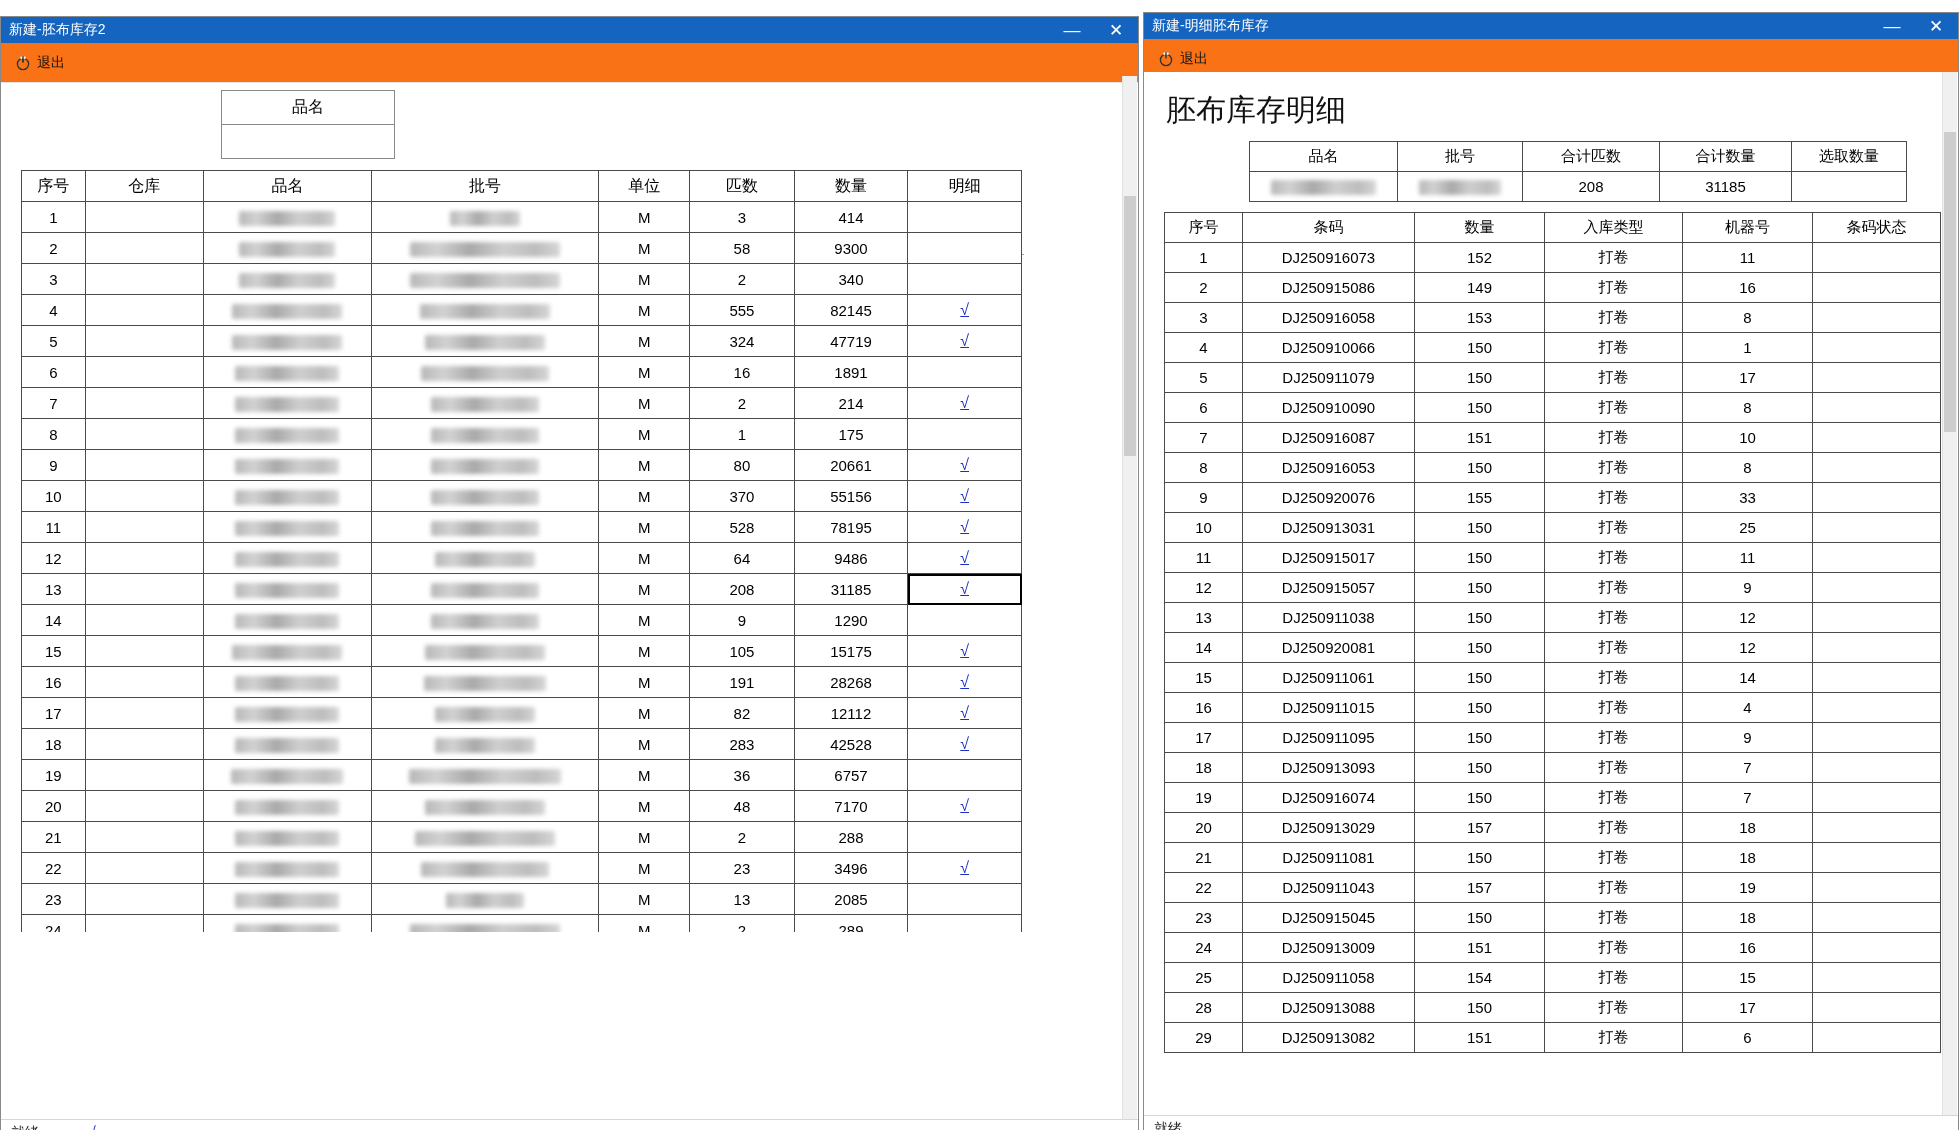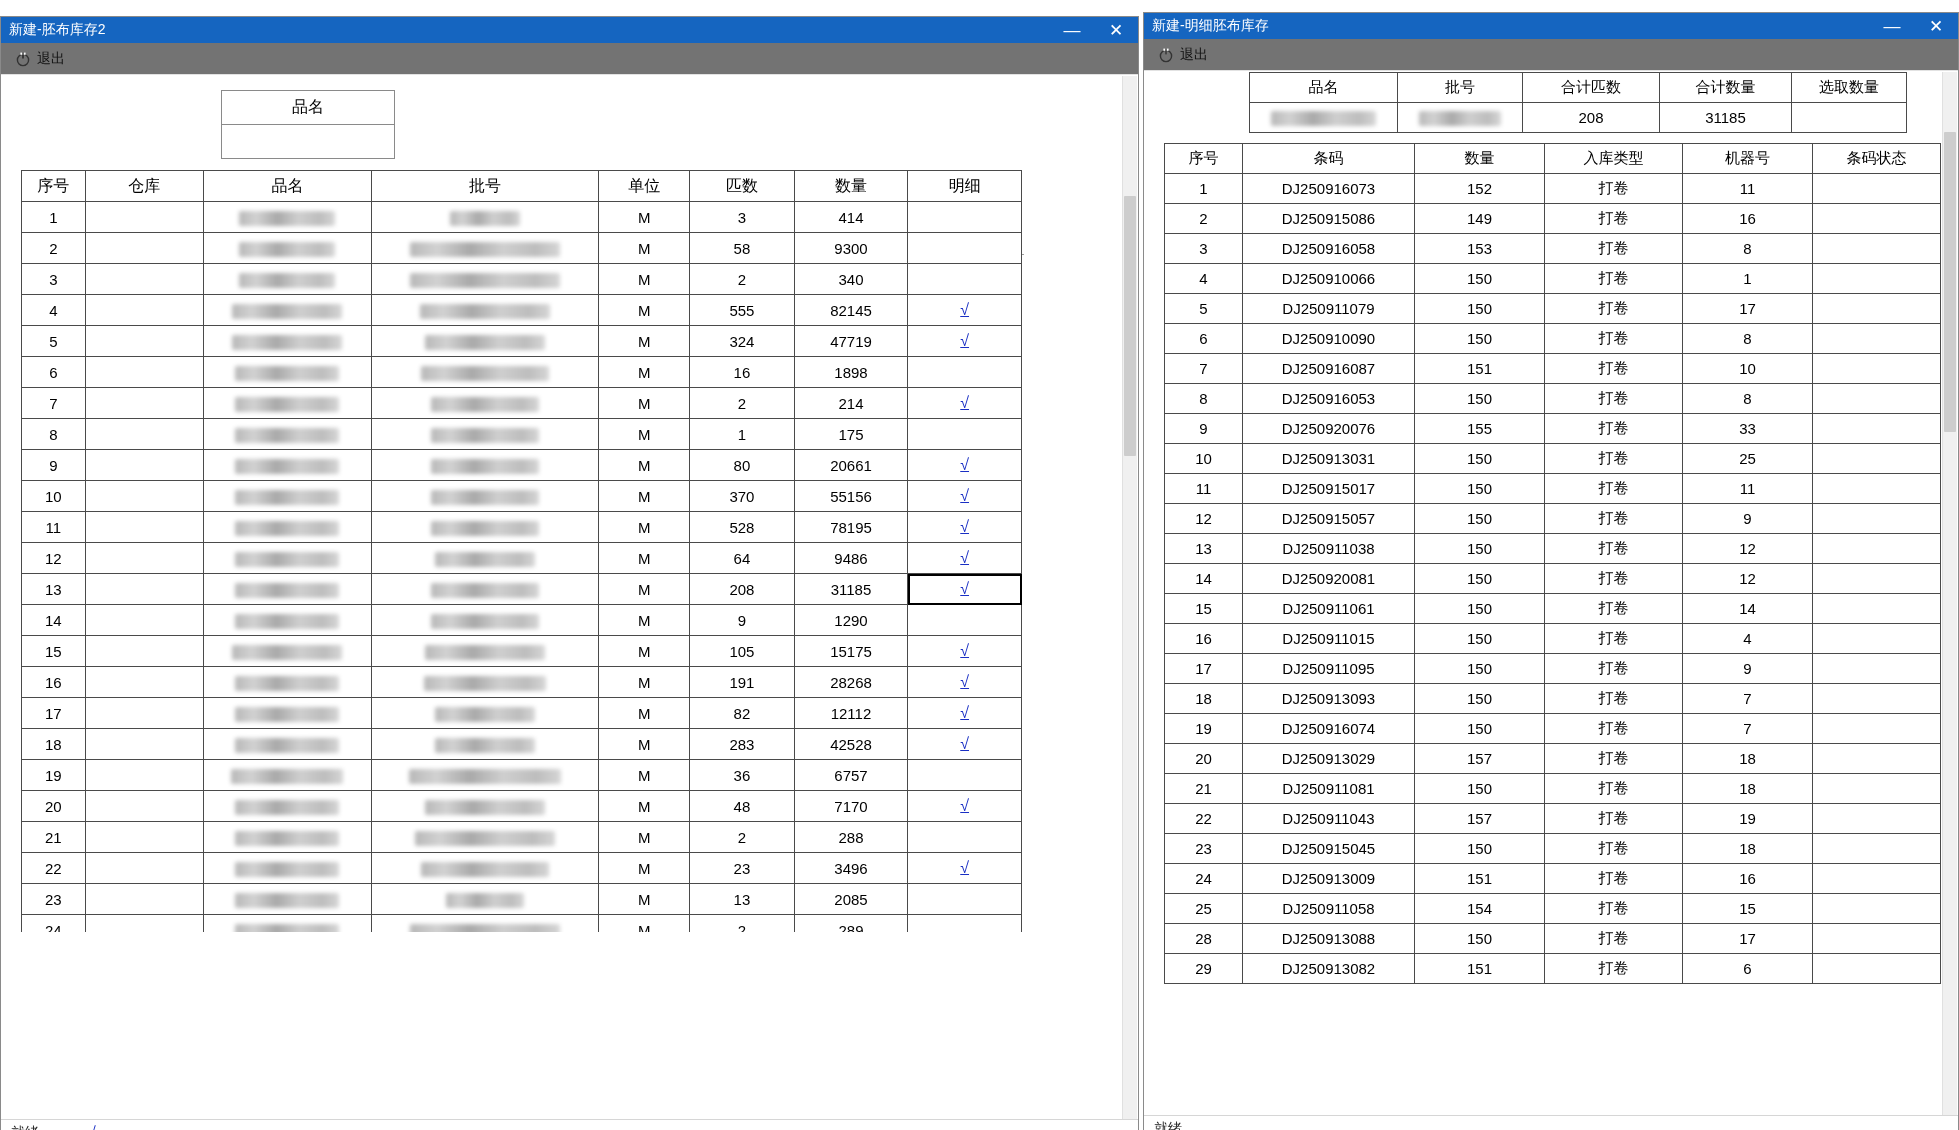--- a/index.html
+++ b/index.html
@@ -49,27 +49,27 @@
     display: flex;
     align-items: center;
     justify-content: center;
     font-size: 17px;
     line-height: 1;
     color: #ffffff;
   }
 
   
   .toolbar {
-    height: 32px;
+    height: 40px;
     display: flex;
     align-items: center;
     padding-left: 8px;
     border-bottom: 1px solid #e2e2e2;
     box-sizing: border-box;
-    background: #737373;
+    background: #f97316;
   }
   .tool-item {
     display: flex;
     align-items: center;
     gap: 6px;
     font-size: 14px;
     color: #111;
     padding: 2px 6px;
     cursor: default;
   }
@@ -388,21 +388,21 @@
               <td>47719</td>
               <td><span class="check">√</span></td>
             </tr>
             <tr>
               <td>6</td>
               <td></td>
               <td><span class="blurred" style="width: 104px;">████████</span></td>
               <td><span class="blurred" style="width: 128px;">███████████</span></td>
               <td>M</td>
               <td>16</td>
-              <td>1898</td>
+              <td>1891</td>
               <td></td>
             </tr>
             <tr>
               <td>7</td>
               <td></td>
               <td><span class="blurred" style="width: 104px;">████████</span></td>
               <td><span class="blurred" style="width: 108px;">█████████</span></td>
               <td>M</td>
               <td>2</td>
               <td>214</td>
@@ -609,20 +609,21 @@
           <circle cx="8" cy="9" r="5.6" fill="none" stroke="#333" stroke-width="1.4"></circle>
           <rect x="5.4" y="1.6" width="5.2" height="2.2" fill="#ffffff"></rect>
           <rect x="7.3" y="1.4" width="1.4" height="6" fill="#333"></rect>
         </svg>
       </span>
       <span>退出</span>
     </div>
   </div>
 
   <div class="right-body">
+    <div class="right-title">胚布库存明细</div>
 
     <div id="summary-wrap">
       <table class="summary">
         <colgroup>
             <col class="sw0">
             <col class="sw1">
             <col class="sw2">
             <col class="sw3">
             <col class="sw4">
           </colgroup>

